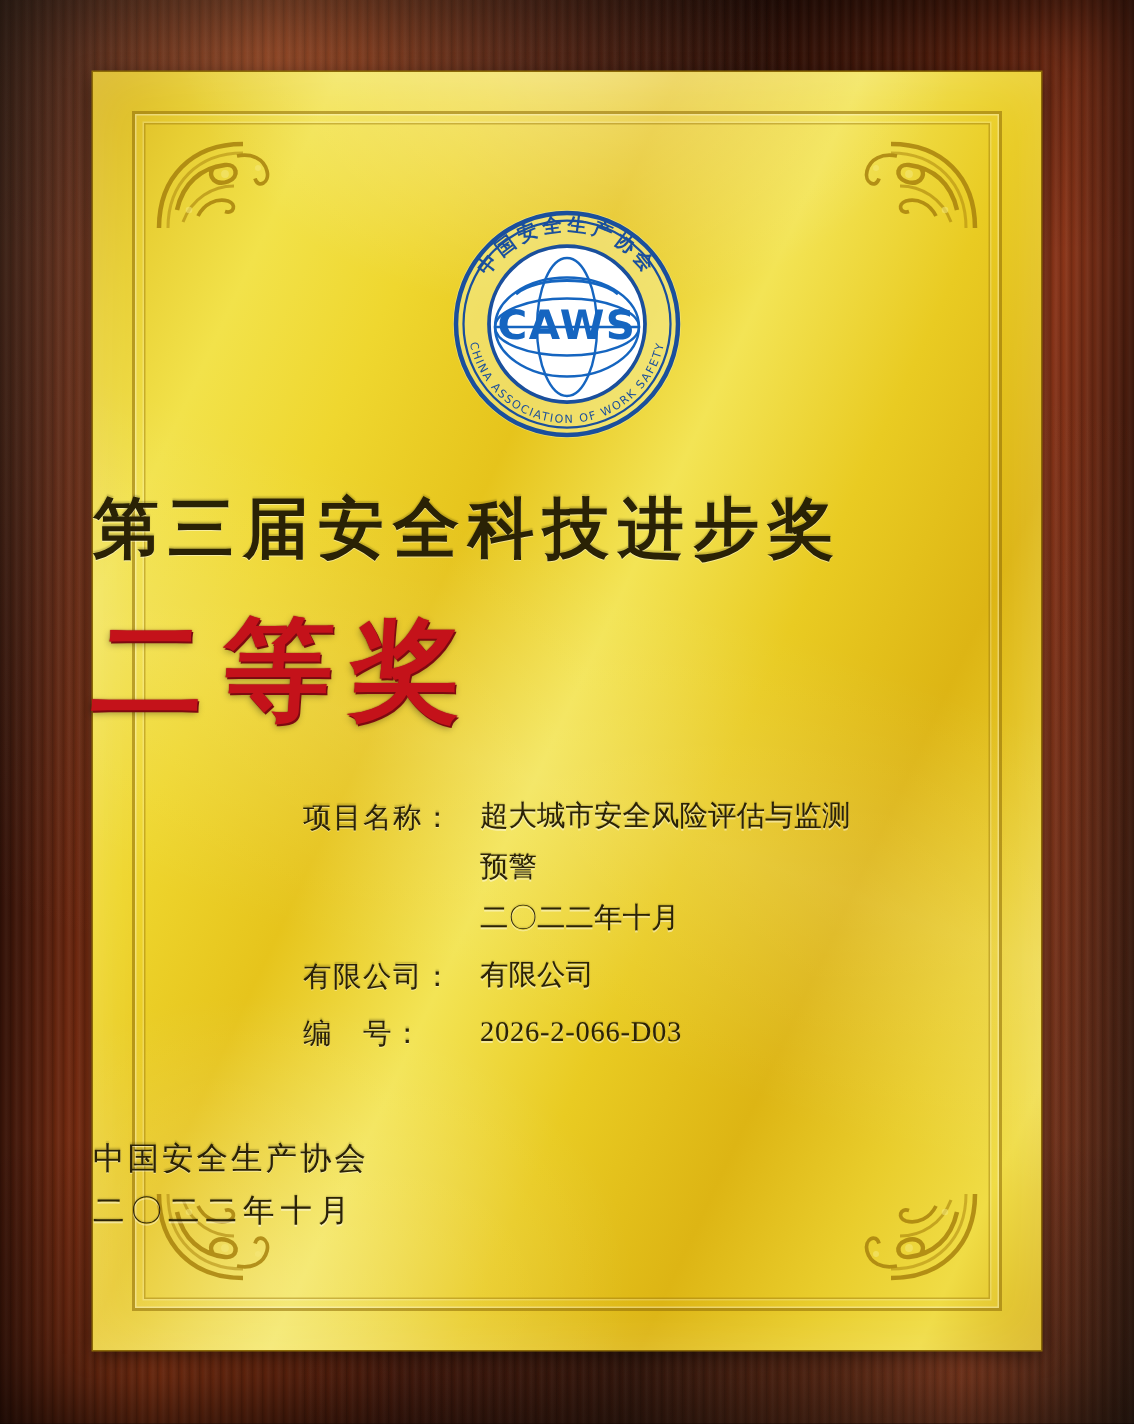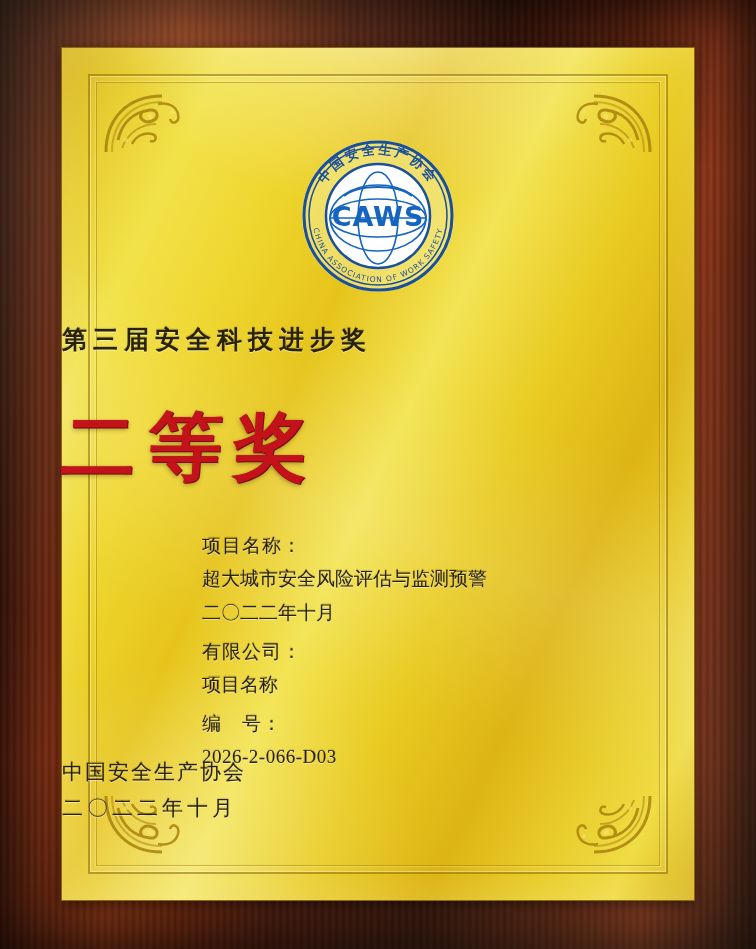--- a/index.html
+++ b/index.html
@@ -104,21 +104,21 @@
     transform: translateX(-50%);
     width: 160px;
     height: 160px;
   }
 
   .award-title {
     position: absolute;
     left: 0; right: 0;
     top: 275px;
     font-family: "DejaVu Sans", "Liberation Sans", sans-serif;
-    font-size: 25px;
+    font-size: 44px;
     font-weight: bold;
     letter-spacing: 6px;
     color: #2a2205;
     text-shadow: 0 1px 0 rgba(255,255,255,0.5), 0 -1px 0 rgba(0,0,0,0.25);
   }
 
   .grade {
     position: absolute;
     left: 0; right: 0;
     top: 350px;
@@ -139,21 +139,21 @@
     position: absolute;
     left: 140px;
     top: 480px;
     width: 380px;
     text-align: left;
     font-family: "DejaVu Sans", "Liberation Sans", sans-serif;
     font-size: 19px;
     color: #2b2206;
     line-height: 34px;
   }
-  .row { display: flex; align-items: flex-start; margin-bottom: 4px; flex-direction: column; }
+  .row { display: flex; align-items: flex-start; margin-bottom: 4px; }
   .row .label {
     width: 118px;
     flex: none;
     letter-spacing: 1px;
     white-space: pre;
   }
   .row .value { flex: 1; font-family: Liberation Serif, serif; }
   .row .value .l2 { display: block; }
   .code { letter-spacing: 0.5px; }
 
@@ -293,21 +293,21 @@
       <div class="row">
         <div class="label">项目名称：</div>
         <div class="value">
           <span>超大城市安全风险评估与监测预警</span>
           <span class="l2">二〇二二年十月</span>
         </div>
       </div>
       <div class="row">
         <div class="label">有限公司：</div>
         <div class="value">
-          <span class="l2">项目名称</span>
+          <span class="l2">有限公司</span>
         </div>
       </div>
       <div class="row">
         <div class="label">编　号：</div>
         <div class="value code">2026-2-066-D03</div>
       </div>
     </div>
 
     <div class="issuer">
       <div>中国安全生产协会</div>

